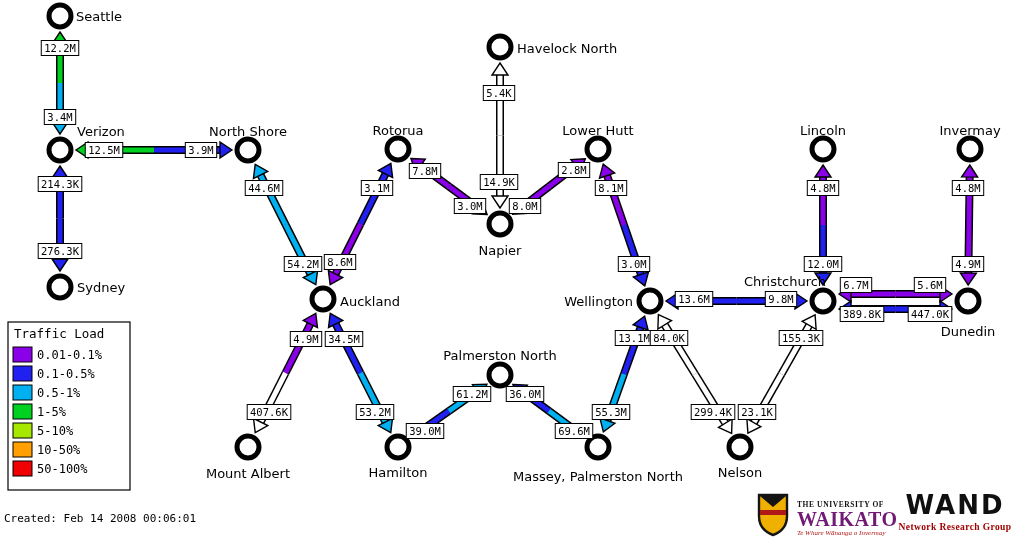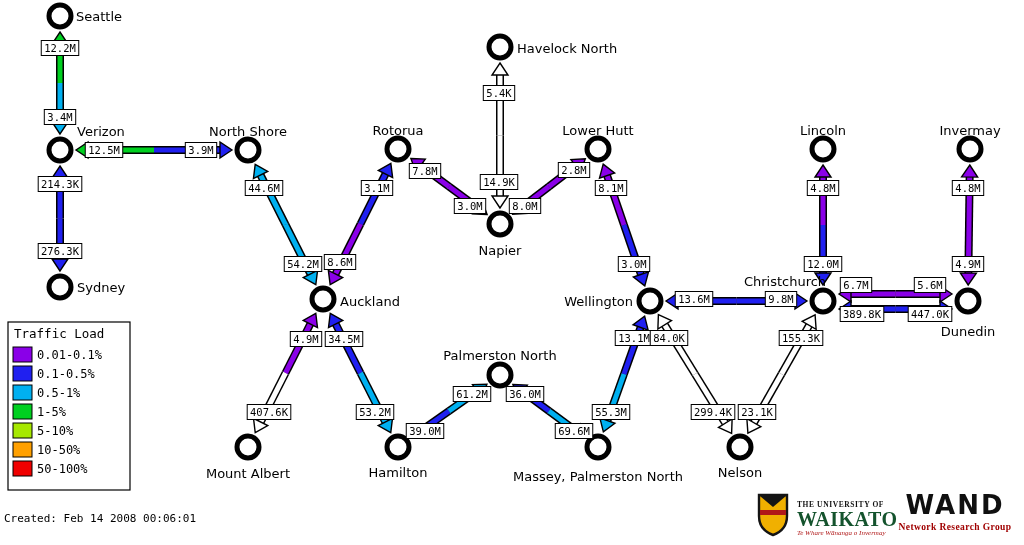--- a/index.html
+++ b/index.html
@@ -4,21 +4,21 @@
 <style>
   html,body{margin:0;padding:0;background:#fff;}
   body{width:1024px;height:545px;overflow:hidden;font-family:"DejaVu Sans",sans-serif;}
   .stage{position:relative;width:1024px;height:545px;background:#fff;}
   #map-svg{position:absolute;left:0;top:0;}
   .footer{position:absolute;left:4px;top:512px;font:11px "DejaVu Sans Mono",monospace;color:#000;white-space:pre;}
   .logo-karen{position:absolute;left:855px;top:356px;width:166px;height:124px;}
   .logo-waikato{position:absolute;left:757px;top:493px;display:flex;gap:8px;align-items:flex-end;}
   .waikato-text{display:flex;flex-direction:column;line-height:1.05;}
   .w1{font-family:"Liberation Serif",serif;font-weight:bold;font-size:7.5px;letter-spacing:.6px;color:#111;}
-  .w2{font-family:"Liberation Serif",serif;font-weight:bold;font-size:20px;letter-spacing:.5px;color:#14532d;}
+  .w2{font-family:"Liberation Serif",serif;font-weight:bold;font-size:20px;letter-spacing:.5px;color:#701a75;}
   .w3{font-family:"Liberation Serif",serif;font-style:italic;font-size:7px;color:#b01818;}
   .logo-wand{position:absolute;left:891px;top:492px;width:128px;text-align:center;}
   .wand1{font-family:"DejaVu Sans",sans-serif;font-weight:900;font-size:26px;letter-spacing:2px;line-height:1;color:#101010;}
   .wand2{font-family:Liberation Serif, serif;font-weight:bold;font-size:9.5px;letter-spacing:.4px;color:#a00000;margin-top:4px;}
 </style>
 </head>
 <body>
 
 <div class="stage">
   <svg id="map-svg" width="1024" height="545" viewBox="0 0 1024 545">

